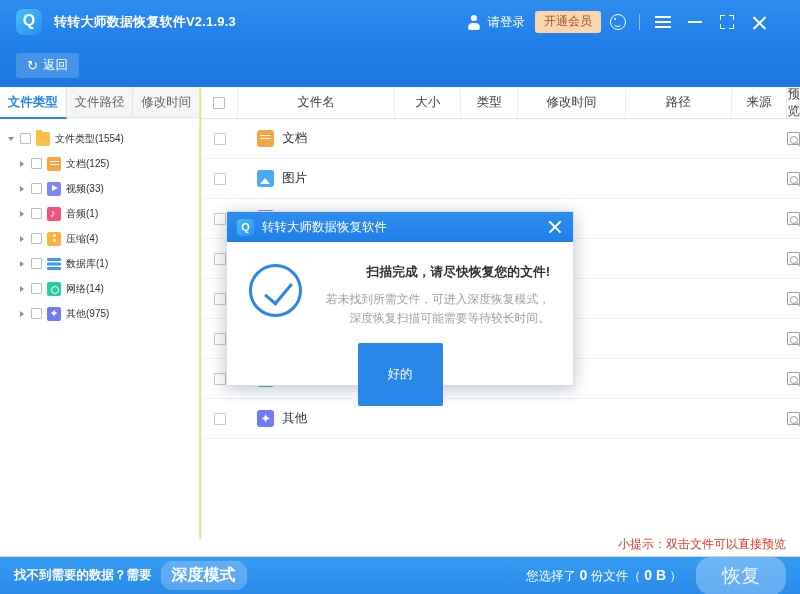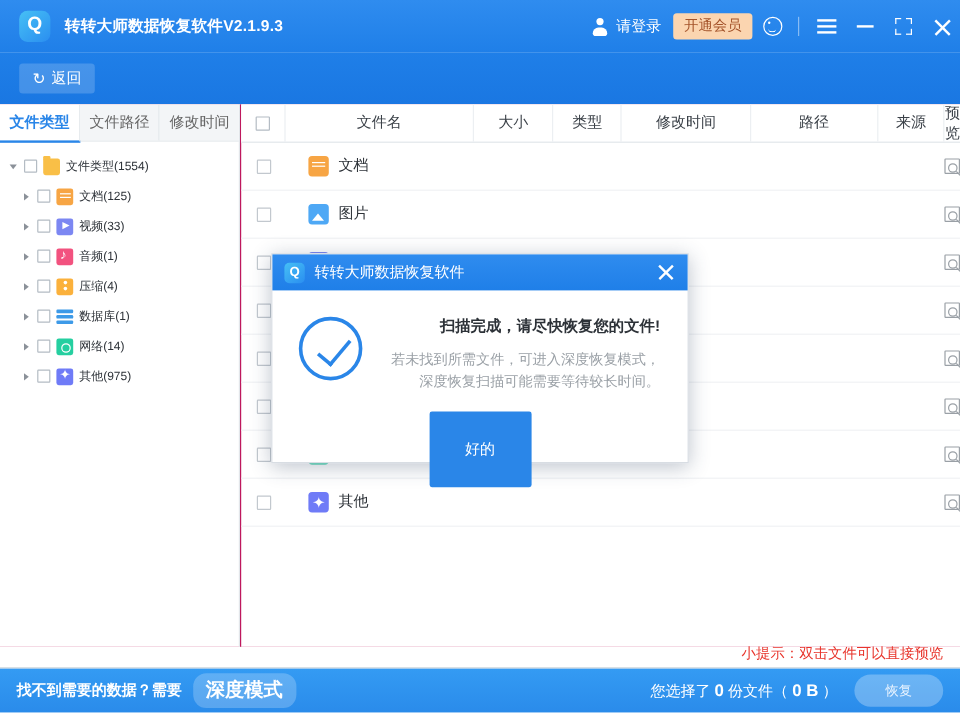--- a/index.html
+++ b/index.html
@@ -37,21 +37,21 @@
   .app-title {
     margin-left: 12px;
     color: #ffffff;
     font-size: 13px;
     font-weight: 600;
     letter-spacing: .2px;
     white-space: nowrap;
   }
   .tb-right {
     margin-left: auto; display: flex; align-items: center; height: 44px;
-    padding-right: 0;
+    padding-right: 26px;
   }
   .login-grp { display: flex; align-items: center; margin-right: 10px; cursor: pointer; }
   .person-icon {
     width: 15px; height: 15px; position: relative; margin-right: 6px;
   }
   .person-icon::before {
     content:""; position:absolute; left:4.5px; top:0px;
     width:6px; height:6px; border-radius:50%; background:#fff;
   }
   .person-icon::after {
@@ -174,21 +174,21 @@
   .grid4{ width:13px;height:13px;position:relative;}
   .grid4 b{position:absolute;width:5px;height:5px;border:1.5px solid #fff;border-radius:50%;}
   .grid4 b:nth-child(1){left:0;top:0;}
   .grid4 b:nth-child(2){right:0;top:0;}
   .grid4 b:nth-child(3){left:0;bottom:0;}
   .grid4 b:nth-child(4){right:0;bottom:0;}
 
   
   .main {
     position:absolute; top:87px; left:0; width:800px; height:452px;
-    background:#be185d;
+    background:#fde047;
   }
 
   
   .sidebar {
     position:absolute; left:0; top:0; width:200px; height:452px;
     background:#fff;
     border-right:1px solid #e2e6ea;
   }
   .side-tabs { display:flex; height:31px; border-bottom:1px solid #e2e6ea; }
   .side-tab {
@@ -322,21 +322,21 @@
     background: rgba(255,255,255,.22);
     color:#fff; font-size:16px; font-weight:600;
     padding:4px 11px; border-radius:11px; cursor:pointer;
     white-space:nowrap;
   }
   .bb-right { margin-left:auto; display:flex; align-items:center; gap:14px; padding-right:14px; }
   .sel-text { color:#fff; font-size:12.5px; white-space:nowrap; }
   .sel-text b { font-size:14px; }
   .recover-btn {
     background: rgba(255,255,255,.28);
-    color:#eaf4ff; font-size:11px;
+    color:#eaf4ff; font-size:19px;
     padding:6px 26px; border-radius:15px; cursor:pointer; white-space:nowrap;
   }
 
   
   .modal-shadow {
     position:absolute; left:226px; top:211px; width:348px; height:175px;
     background:#fff;
     box-shadow: 0 3px 16px rgba(40,60,90,.30);
     border:1px solid #d8dde3;
   }

